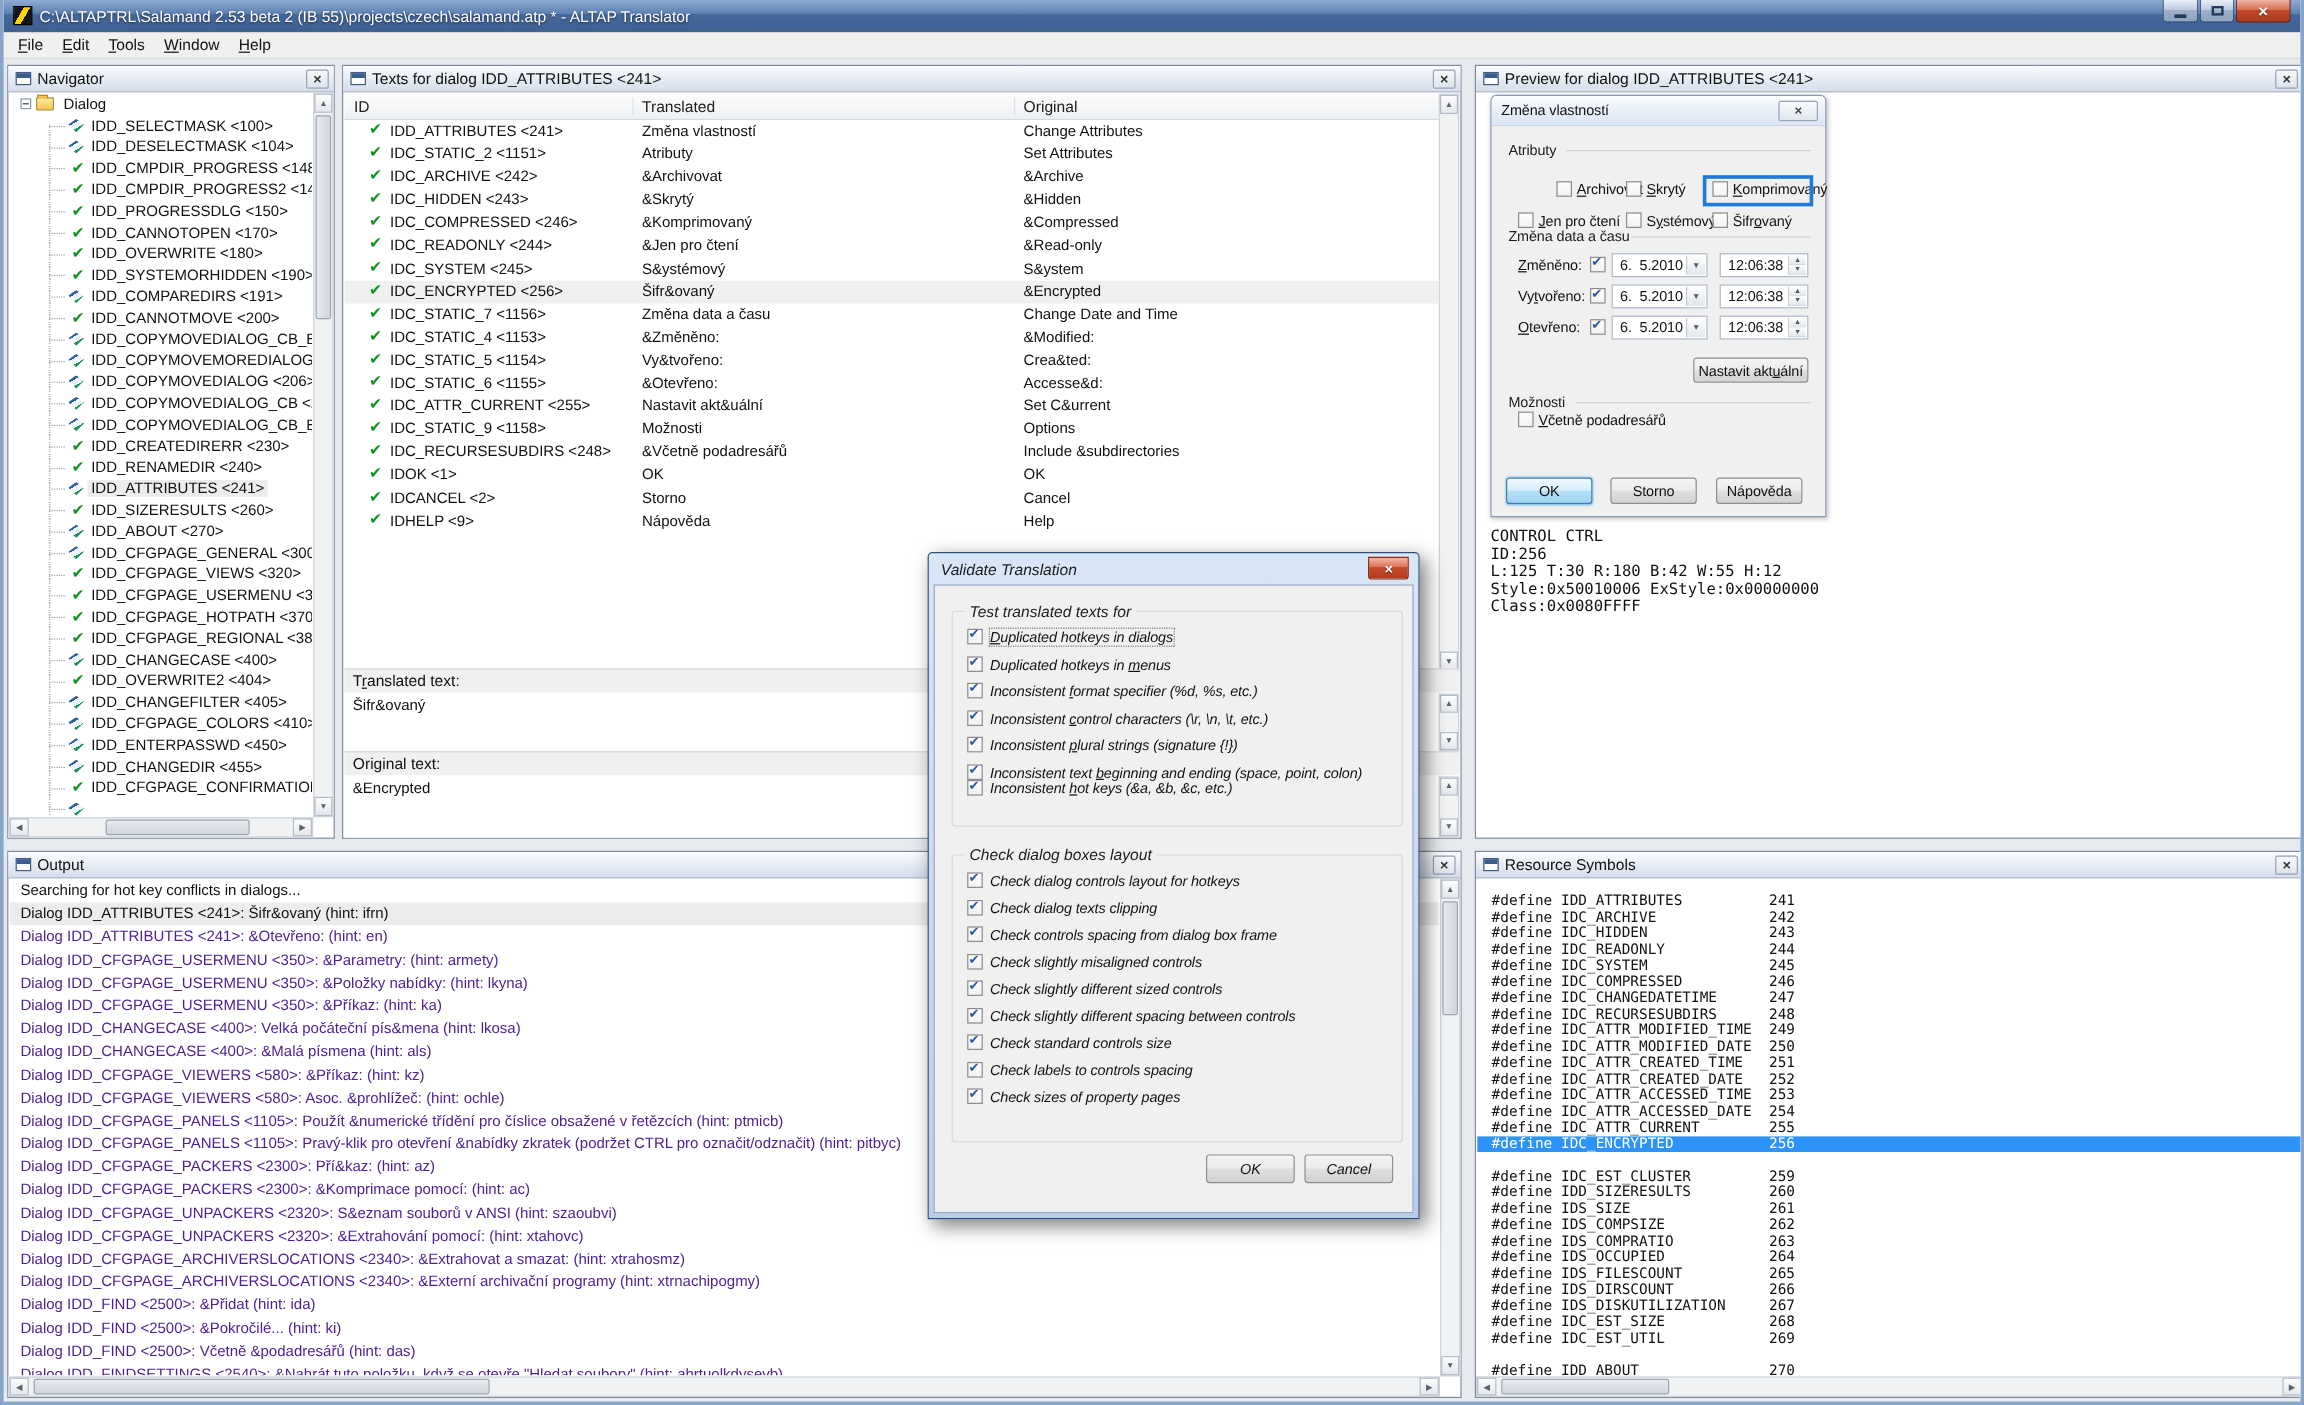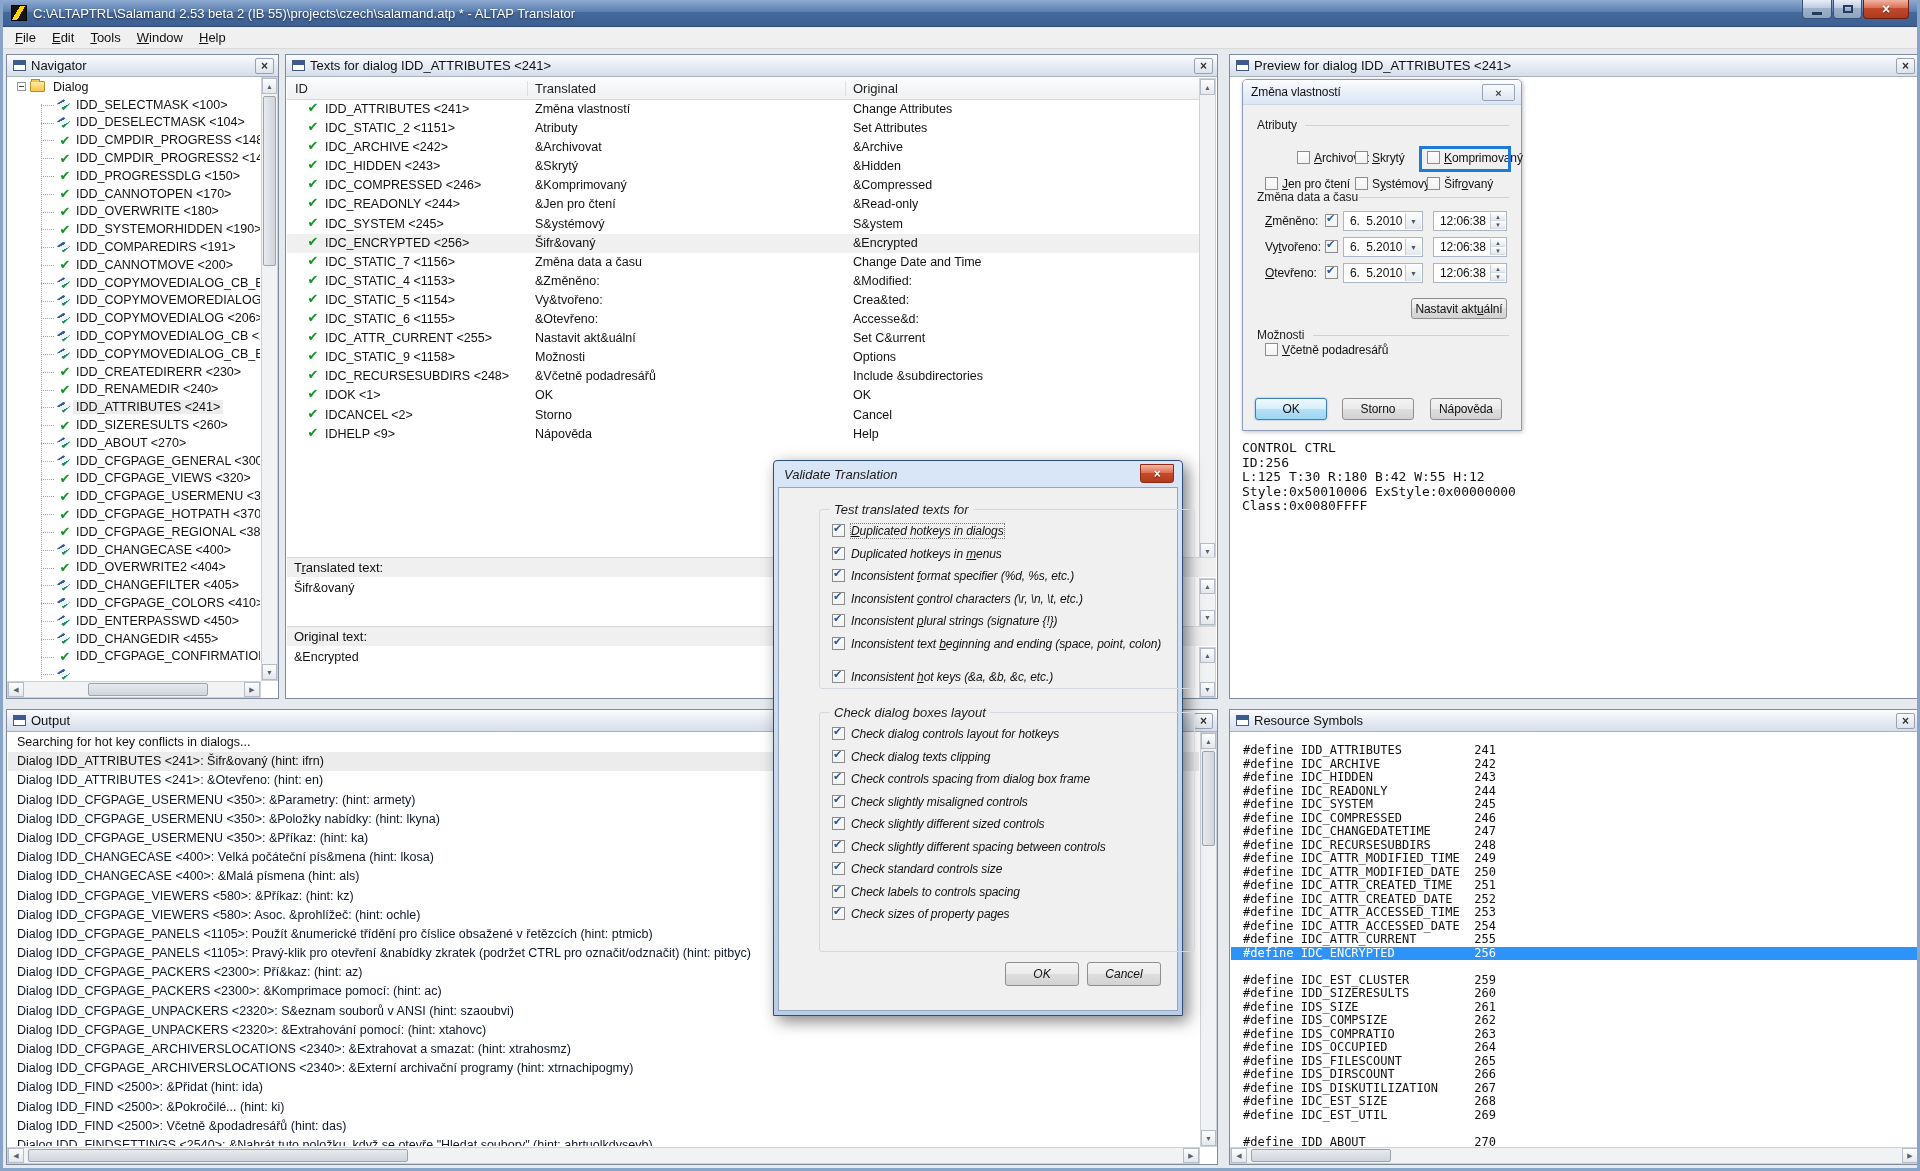--- a/index.html
+++ b/index.html
@@ -66,21 +66,21 @@
   .xrow{position:relative;height:19.1px;white-space:nowrap;}
   .xrow.sel{background:#f0f0f0;}
   .xrow span{position:absolute;top:2px;}
   .xrow .ic{left:18px;top:0px;}
   .xrow .c1{left:38px;}.xrow .c2{left:248px;}.xrow .c3{left:566px;}
   .fieldbar{position:absolute;left:1px;right:1px;height:20px;background:#f0f0f0;border-top:1px solid #d8d8d8;display:flex;align-items:center;padding-left:7px;}
   .fieldtxt{position:absolute;left:1px;right:18px;background:#fff;padding:3px 0 0 7px;font-size:12.5px;}
   
   .olist{position:absolute;left:1px;top:23px;right:18px;bottom:18px;overflow:hidden;background:#fff;font-size:12.5px;}
   .oline{height:19.2px;padding:2px 0 0 9px;white-space:nowrap;}
-  .oline.red{color:#0f172a;}
+  .oline.red{color:#4c1d95;}
   .oline.sel{background:#ececec;}
   
   .slist{position:absolute;left:1px;top:23px;right:1px;bottom:18px;overflow:hidden;background:#fff;
     font-family:"DejaVu Sans Mono","Liberation Mono",monospace;font-size:12px;line-height:13.5px;padding:11px 0 0 12px;}
   .sline{height:13.5px;white-space:pre;}
   .sline.sel{background:#2e93f8;color:#fff;margin-left:-12px;padding-left:12px;}
   
   .pvdlg{position:absolute;left:12px;top:24px;width:280px;height:352px;background:#f0f0f0;
     border:1px solid #8d9cb4;border-radius:5px 5px 0 0;box-shadow:1px 1px 4px rgba(0,0,0,.25);font-size:12px;letter-spacing:-0.1px;}
   .pvtitle{position:absolute;left:0;top:0;right:0;height:25px;border-radius:4px 4px 0 0;
@@ -106,21 +106,21 @@
   .cinfo{position:absolute;left:12px;top:386px;font-family:"DejaVu Sans Mono","Liberation Mono",monospace;font-size:13px;line-height:14.5px;white-space:pre;}
   
   .vdlg{position:absolute;left:770px;top:460px;width:410px;height:556px;z-index:50;
     border:1px solid #2f4e78;background:linear-gradient(#d9e6f8,#b9cde9);border-radius:4px 4px 0 0;
     box-shadow:5px 5px 16px rgba(0,0,0,.5);padding:0 4px 4px;font-style:italic;}
   .vtitle{height:26px;display:flex;align-items:center;padding-left:6px;color:#1a1a1a;}
   .vbody{position:absolute;left:4px;right:4px;top:26px;bottom:4px;background:#f0f0f0;border:1px solid #94a7c2;}
   .vclose{position:absolute;right:8px;top:3px;width:34px;height:19px;border:1px solid #8e2a12;border-radius:0 0 3px 3px;z-index:2;
     background:linear-gradient(#f3b7a6,#dd7152 45%,#c84b2a 46%,#b03c1d);display:flex;align-items:center;justify-content:center;
     color:#fff;font-weight:bold;font-size:12px;text-shadow:0 1px 1px rgba(0,0,0,.5);}
-  .vgroup{position:absolute;left:14px;width:376px;border:1px solid #d3d9df;border-radius:3px;margin-left:26px;}
+  .vgroup{position:absolute;left:14px;width:376px;border:1px solid #d3d9df;border-radius:3px;}
   .vgroup .legend{position:absolute;left:10px;top:-8px;background:#f0f0f0;padding:0 4px;color:#1c1c1c;}
   .vitem{position:absolute;left:12px;white-space:nowrap;font-size:12px;letter-spacing:-0.1px;}
   .vitem .cbx{margin-right:6px;}
   .vitem u{text-decoration:underline;}
   .vitem.focus .txt{outline:1px dotted #777;}
 </style>
 </head>
 <body>
 
 <div class="win">
@@ -658,21 +658,21 @@
     <div class="vbody">
       <div class="vgroup" style="top:21px;height:180px;">
         <div class="legend">Test translated texts for</div>
         <div id="vg1">
             <div class="vitem focus" style="top: 14px;"><span class="cbx on"></span><span class="txt"><u>D</u>uplicated hotkeys in dialogs</span></div>
             <div class="vitem" style="top: 36.6px;"><span class="cbx on"></span><span class="txt">Duplicated hotkeys in <u>m</u>enus</span></div>
             <div class="vitem" style="top: 59.2px;"><span class="cbx on"></span><span class="txt">Inconsistent <u>f</u>ormat specifier (%d, %s, etc.)</span></div>
             <div class="vitem" style="top: 81.8px;"><span class="cbx on"></span><span class="txt">Inconsistent <u>c</u>ontrol characters (\r, \n, \t, etc.)</span></div>
             <div class="vitem" style="top: 104.4px;"><span class="cbx on"></span><span class="txt">Inconsistent <u>p</u>lural strings (signature {!})</span></div>
             <div class="vitem" style="top: 127px;"><span class="cbx on"></span><span class="txt">Inconsistent text <u>b</u>eginning and ending (space, point, colon)</span></div>
-            <div class="vitem" style="top: 160px;"><span class="cbx on"></span><span class="txt">Inconsistent <u>h</u>ot keys (&amp;a, &amp;b, &amp;c, etc.)</span></div>
+            <div class="vitem" style="top: 140px;"><span class="cbx on"></span><span class="txt">Inconsistent <u>h</u>ot keys (&amp;a, &amp;b, &amp;c, etc.)</span></div>
           </div>
       </div>
       <div class="vgroup" style="top:224px;height:240px;">
         <div class="legend">Check dialog boxes layout</div>
         <div id="vg2">
             <div class="vitem" style="top: 14px;"><span class="cbx on"></span><span class="txt">Check dialog controls layout for hotkeys</span></div>
             <div class="vitem" style="top: 36.5px;"><span class="cbx on"></span><span class="txt">Check dialog texts clipping</span></div>
             <div class="vitem" style="top: 59px;"><span class="cbx on"></span><span class="txt">Check controls spacing from dialog box frame</span></div>
             <div class="vitem" style="top: 81.5px;"><span class="cbx on"></span><span class="txt">Check slightly misaligned controls</span></div>
             <div class="vitem" style="top: 104px;"><span class="cbx on"></span><span class="txt">Check slightly different sized controls</span></div>

